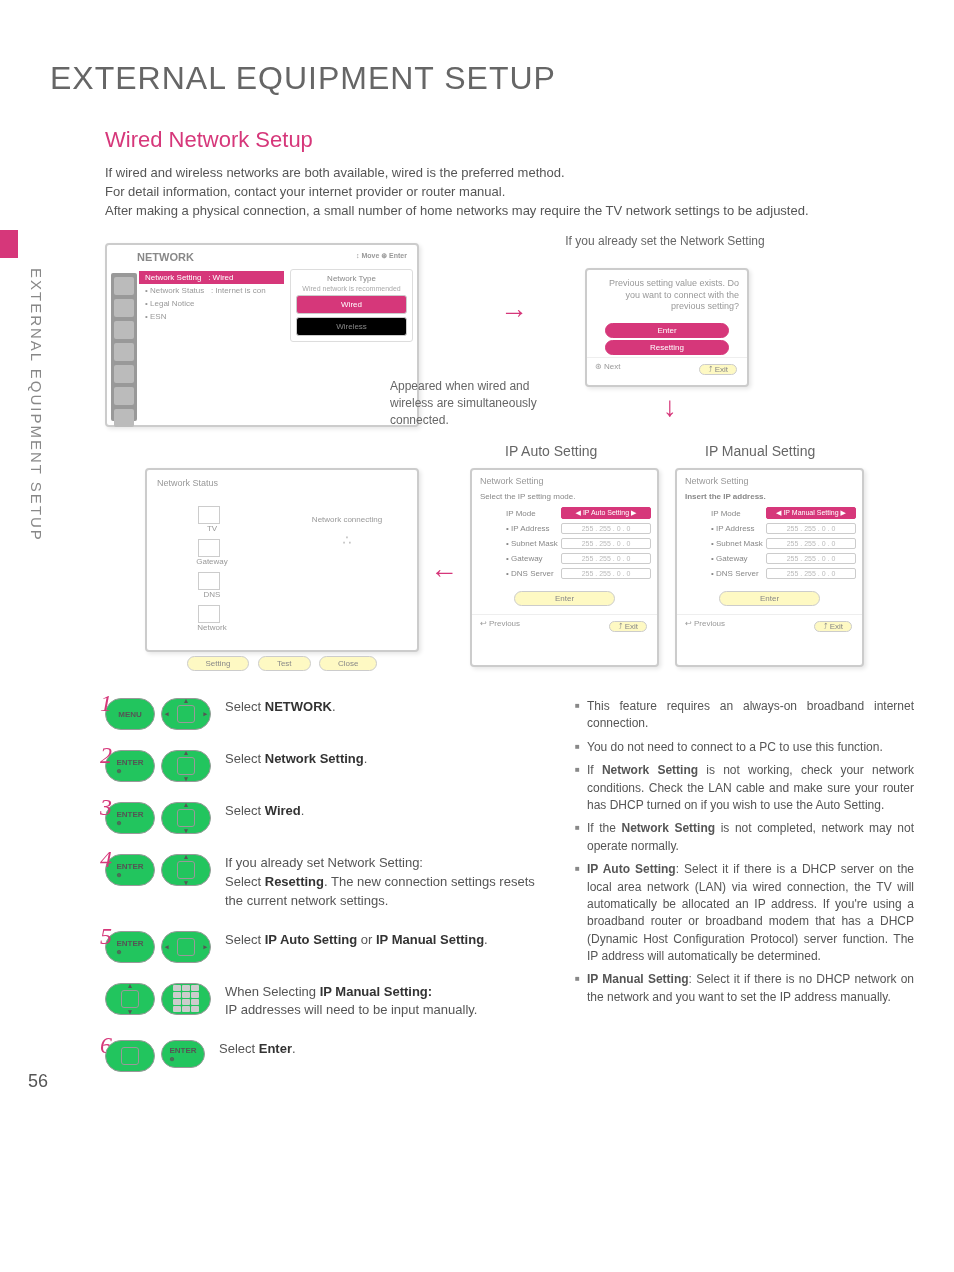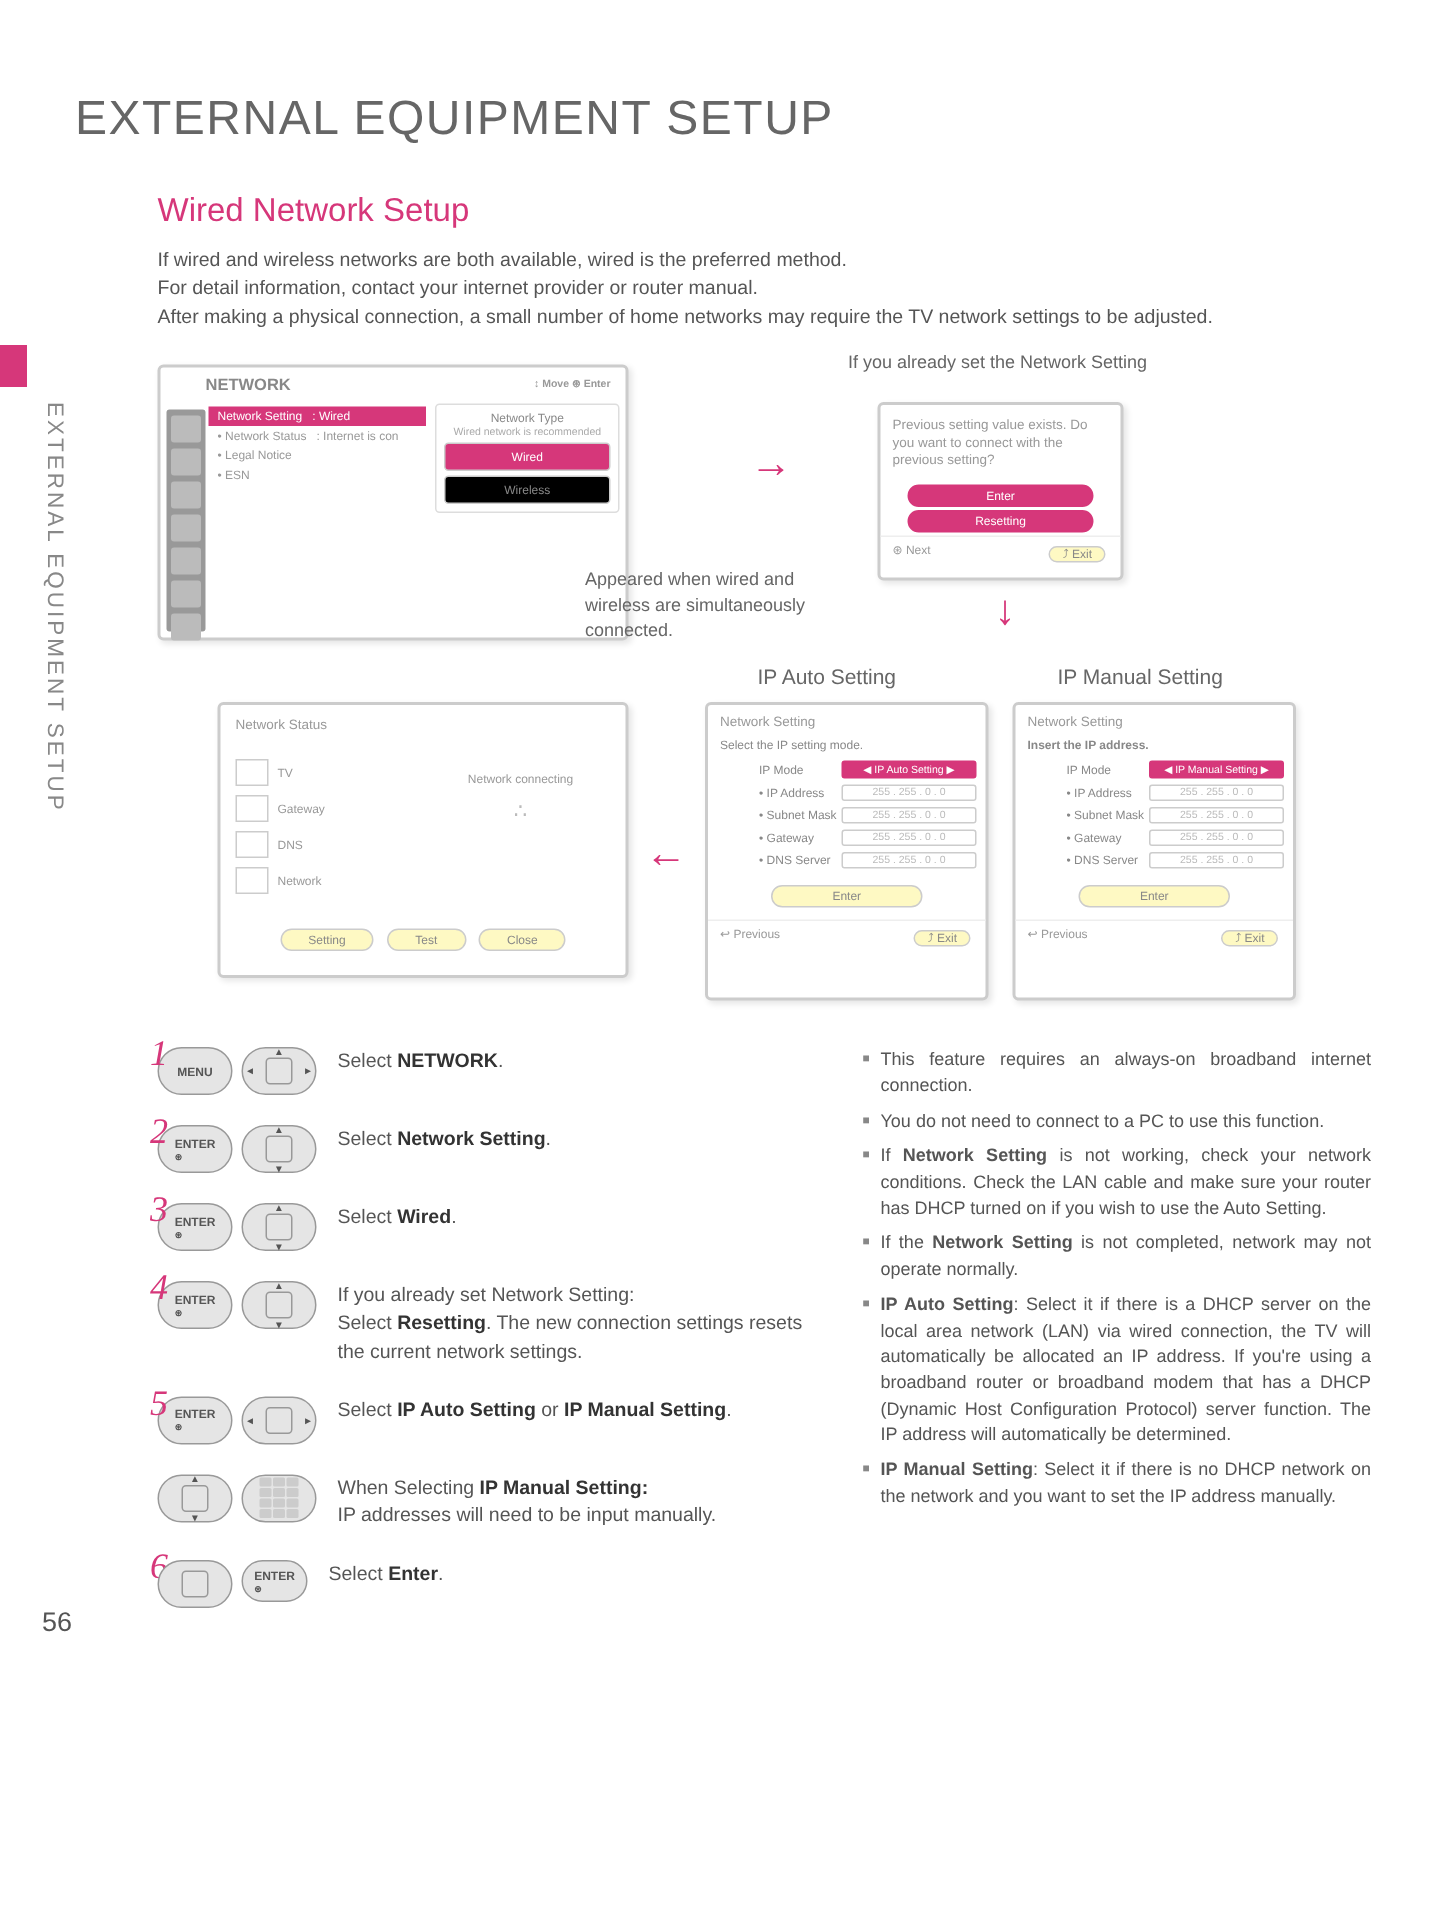--- a/index.html
+++ b/index.html
@@ -13,46 +13,46 @@
 .intro p { margin:4px 0; font-size:13px; color:#555; }
 .diagrams { position:relative; height:450px; margin-top:15px; }
 .panel { position:absolute; background:#fff; border:2px solid #ccc; border-radius:4px; box-shadow:2px 2px 4px rgba(0,0,0,0.1); }
 .panel-title { font-size:11px; font-weight:bold; color:#888; padding:6px 8px 4px 30px; position:relative; }
 .panel-title .hints { position:absolute; right:10px; top:7px; font-size:7px; color:#999; }
 .menu-items { padding:4px; }
 .menu-row { font-size:8px; color:#999; padding:2px 6px; }
 .menu-row.sel { background:#d6377a; color:#fff; }
 .sub-box { background:#000000; border:1px solid #ccc; border-radius:3px; font-size:8px; color:#888; padding:4px 6px; margin:3px; }
 .sub-box.sel { background:#d6377a; color:#fff; }
-.confirm { font-size:9px; color:#999; padding:8px; line-height:1.3; }
+.confirm { font-size:9px; color:#999; padding:8px; line-height:1.3;text-align:right; }
 .btn { display:inline-block; background:#fef9c3; border:1px solid #ccc; border-radius:10px; font-size:8px; color:#888; padding:2px 18px; margin:2px; text-align:center; }
 .btn.sel { background:#d6377a; color:#fff; border-color:#d6377a; }
 .arrow-r { position:absolute; color:#d6377a; font-size:28px; font-weight:bold; }
 .arrow-l { position:absolute; color:#d6377a; font-size:28px; font-weight:bold; }
 .arrow-d { position:absolute; color:#d6377a; font-size:28px; font-weight:bold; }
 .note { position:absolute; font-size:12px; color:#666; line-height:1.4; }
 .section-title{ position:absolute; font-size:14px; color:#666; }
 .ip-row { display:flex; align-items:center; font-size:8px; color:#888; padding:2px 6px; }
 .ip-row .lab { width:55px;padding-left:28px; }
 .ip-row .val { flex:1; border:1px solid #ccc; border-radius:2px; text-align:center; color:#bbb; padding:1px 2px; font-size:7px; }
 .ip-row .val.sel { background:#d6377a; color:#fff; border-color:#d6377a; }
 .footer-line { display:flex; justify-content:space-between; padding:4px 8px; border-top:1px solid #eee; font-size:8px; color:#999; }
 .netstat-inner{ padding:10px; font-size:8px; color:#999; }
-.netstat-row{ display:flex; align-items:center; margin:6px 0; }
+.netstat-row{ display:flex; align-items:center; margin:6px 0;flex-direction:column; }
 .ns-icon{ width:20px; height:16px; border:1px solid #ccc; margin-right:6px; }
 .sidebar-icons{ position:absolute; left:4px; top:28px; bottom:4px; width:26px; background:#999; border-radius:2px; }
 .sico{ width:20px; height:18px; margin:4px auto; background:#bbb; border-radius:2px; }
 
 .steps { display:flex; margin-top:15px; }
 .step-col { width:440px; }
 .note-col { flex:1; padding-left:30px; }
 .step { display:flex; align-items:flex-start; margin-bottom:20px; position:relative; }
 .step-num { position:absolute; left:-5px; top:-8px; color:#d6377a; font-size:24px; font-style:italic; font-family:cursive; }
 .step-btns { display:flex; gap:6px; }
-.rbtn { border:1px solid #999; border-radius:16px; min-width:40px; height:30px; display:flex; align-items:center; justify-content:center; font-size:8px; font-weight:bold; color:#555; background:#e5e5e5; padding:0 4px; }
+.rbtn { border:1px solid #999; border-radius:16px; min-width:40px; height:30px; display:flex; align-items:center; justify-content:center; font-size:8px; font-weight:bold; color:#555; background:#22c55e; padding:0 4px; }
 .rbtn .sub { font-size:6px; display:block; }
 .rbtn.nav { position:relative; }
 .rbtn.nav::before{content:"";width:16px;height:16px;border:1px solid #999;border-radius:3px;position:absolute;}
 .rbtn.small-enter{min-width:34px;height:26px;}
 .numpad{display:grid;grid-template-columns:repeat(3,8px);grid-template-rows:repeat(4,6px);gap:1px;}
 .numpad span{background:#ccc;border-radius:1px;}
 .step-text { margin-left:14px; font-size:13px; color:#555; line-height:1.45; }
 .step-text b { font-weight:bold; color:#333; }
 .ncol ul{list-style:none;padding:0;margin:0;}
 .ncol li{position:relative;padding-left:12px;font-size:12px;color:#555;line-height:1.45;text-align:justify;margin-bottom:6px;}

